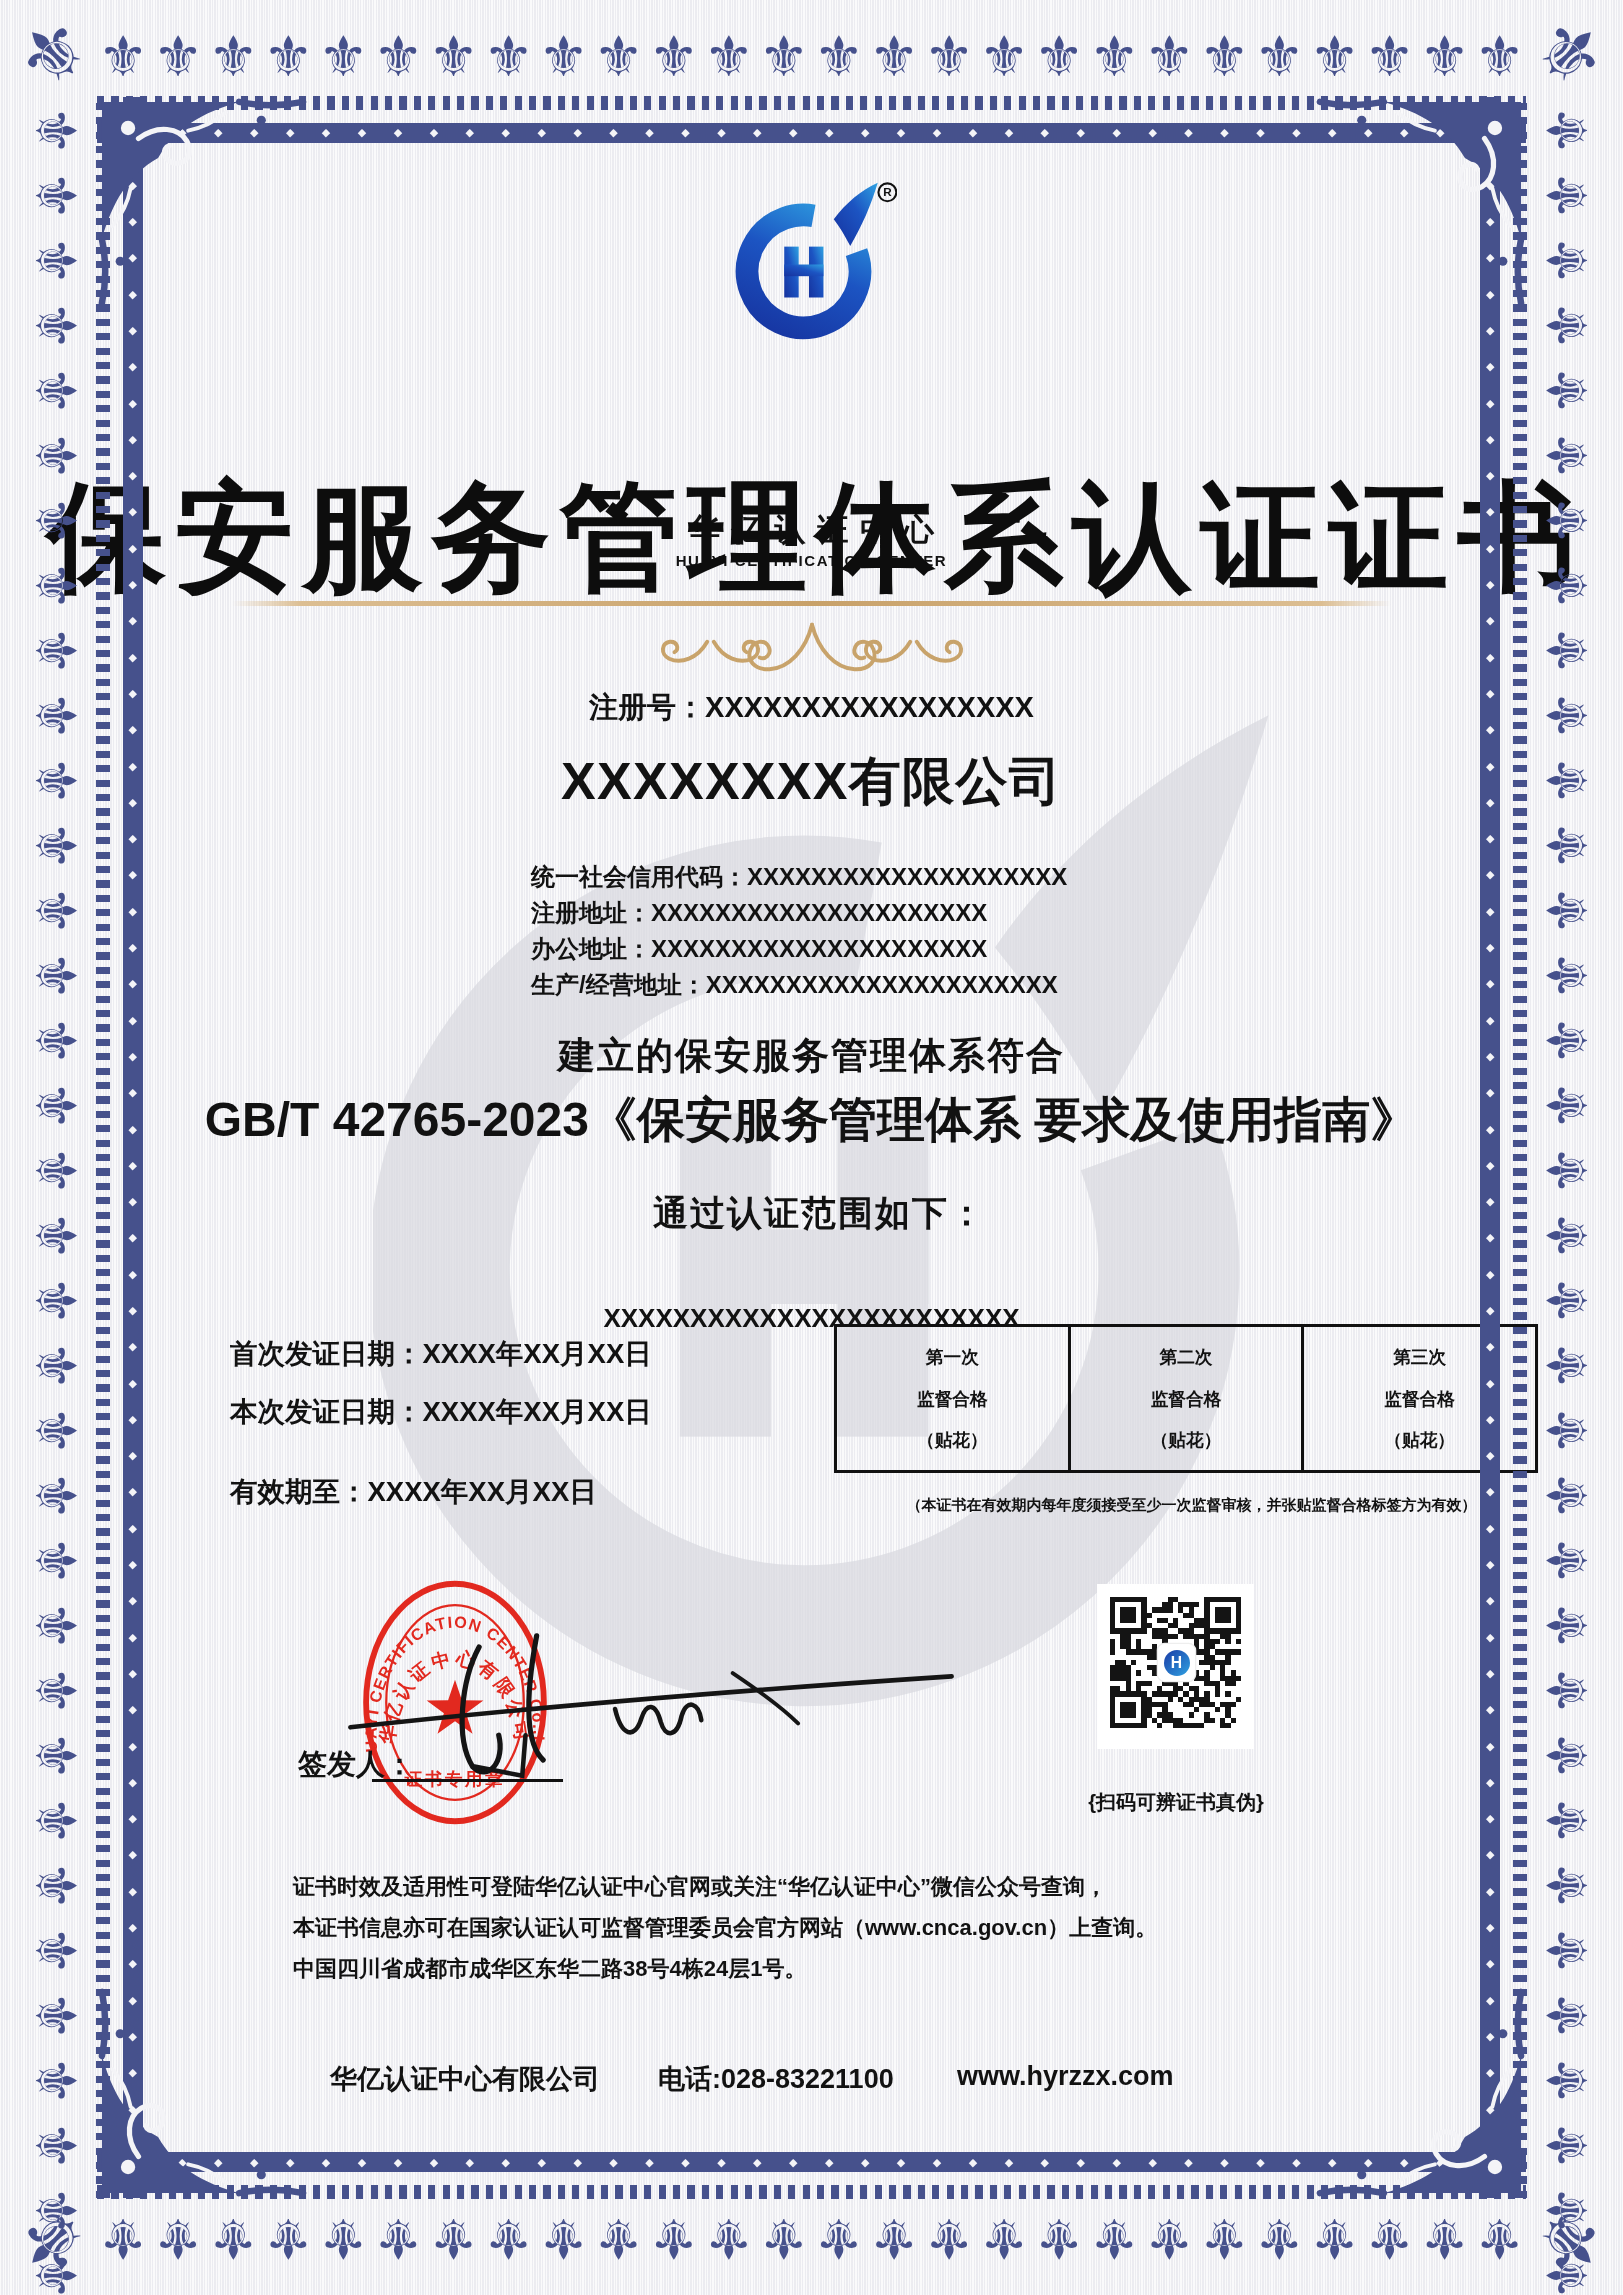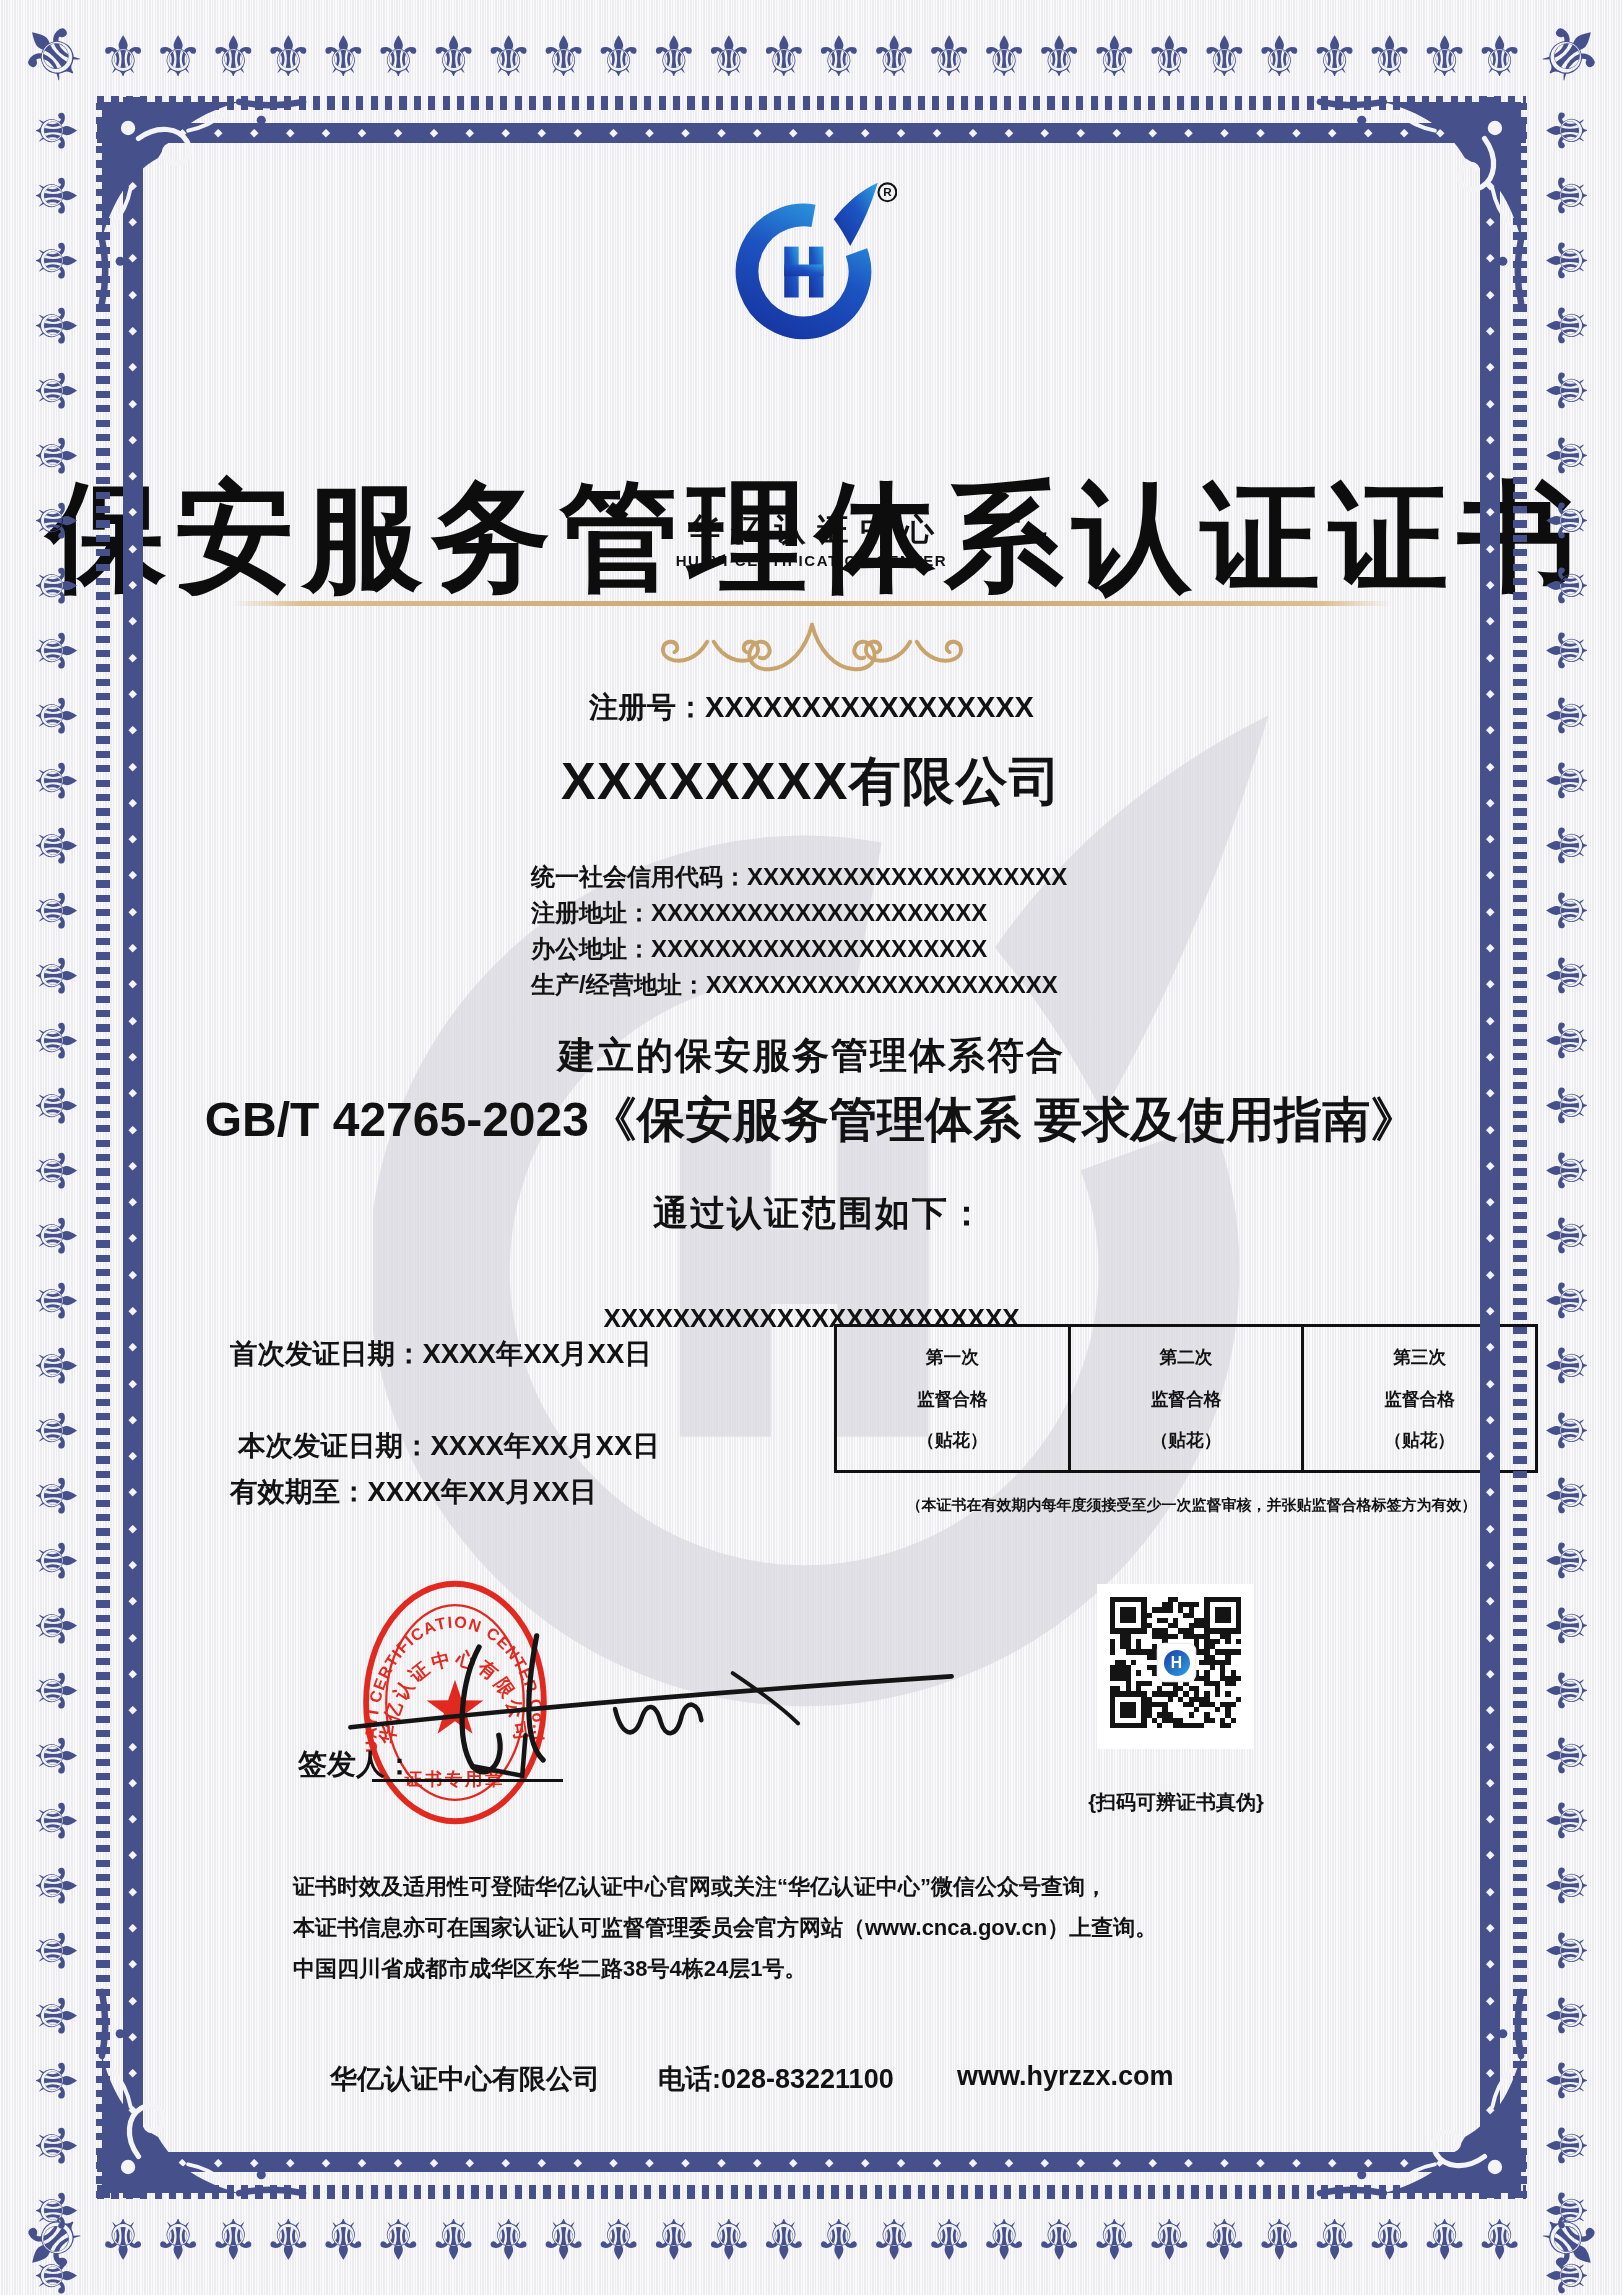--- a/index.html
+++ b/index.html
@@ -53,21 +53,21 @@
     background:linear-gradient(90deg,rgba(203,163,105,0) 0%,#dcbe92 6%,#c8a169 50%,#dcbe92 94%,rgba(203,163,105,0) 100%);}
   #flourish{left:609px;top:614px;width:406px;height:79px;}
   #reg-line{top:688px;font-size:29px;font-weight:800;}
   #company-name{top:747px;font-size:52px;font-weight:900;letter-spacing:1.3px;}
   #company-info{left:531px;top:839px;width:851px;font-size:24px;font-weight:800;line-height:36px;margin-top:20px;}
   #stmt-line1{top:1031px;font-size:37px;font-weight:900;letter-spacing:2px;}
   #stmt-standard{top:1088px;font-size:48px;font-weight:900;}
   #stmt-scope-intro{top:1190px;font-size:35px;font-weight:900;letter-spacing:2px;padding-left:16px;}
   #stmt-scope-value{top:1303px;font-size:26px;font-weight:800;}
   .date-line{left:230px;font-size:27.5px;font-weight:800;}
-  #date-0{top:1336px;}#date-1{top:1428px;margin-left:8px;}#date-2{top:1474px;}
+  #date-0{top:1336px;}#date-1{top:1394px;}#date-2{top:1474px;}
   #sup-table{left:834px;top:1324px;width:704px;height:149px;border:3.3px solid #111;display:flex;box-sizing:border-box;background:rgba(255,255,255,.0);}
   .sup-cell{flex:1;display:flex;flex-direction:column;justify-content:space-evenly;align-items:center;font-size:17.7px;font-weight:800;border-left:3.3px solid #111;}
   .sup-cell:first-child{border-left:none;}
   #sup-note{left:789px;top:1496px;width:805px;text-align:center;font-size:15px;font-weight:800;}
   #seal-svg{left:357px;top:1576px;width:196px;height:253px;}
   #signature-svg{left:340px;top:1611px;width:622px;height:183px;}
   #issuer-label{left:298px;top:1745px;font-size:29px;font-weight:800;}
   #issuer-line{left:372px;top:1779px;width:191px;height:2.6px;background:#111;}
   #qr-box{left:1097px;top:1584px;width:157px;height:165px;background:#fff;}
   #qr{left:1110px;top:1597px;width:131px;height:131px;display:grid;grid-template-columns:repeat(25,1fr);grid-template-rows:repeat(25,1fr);}

